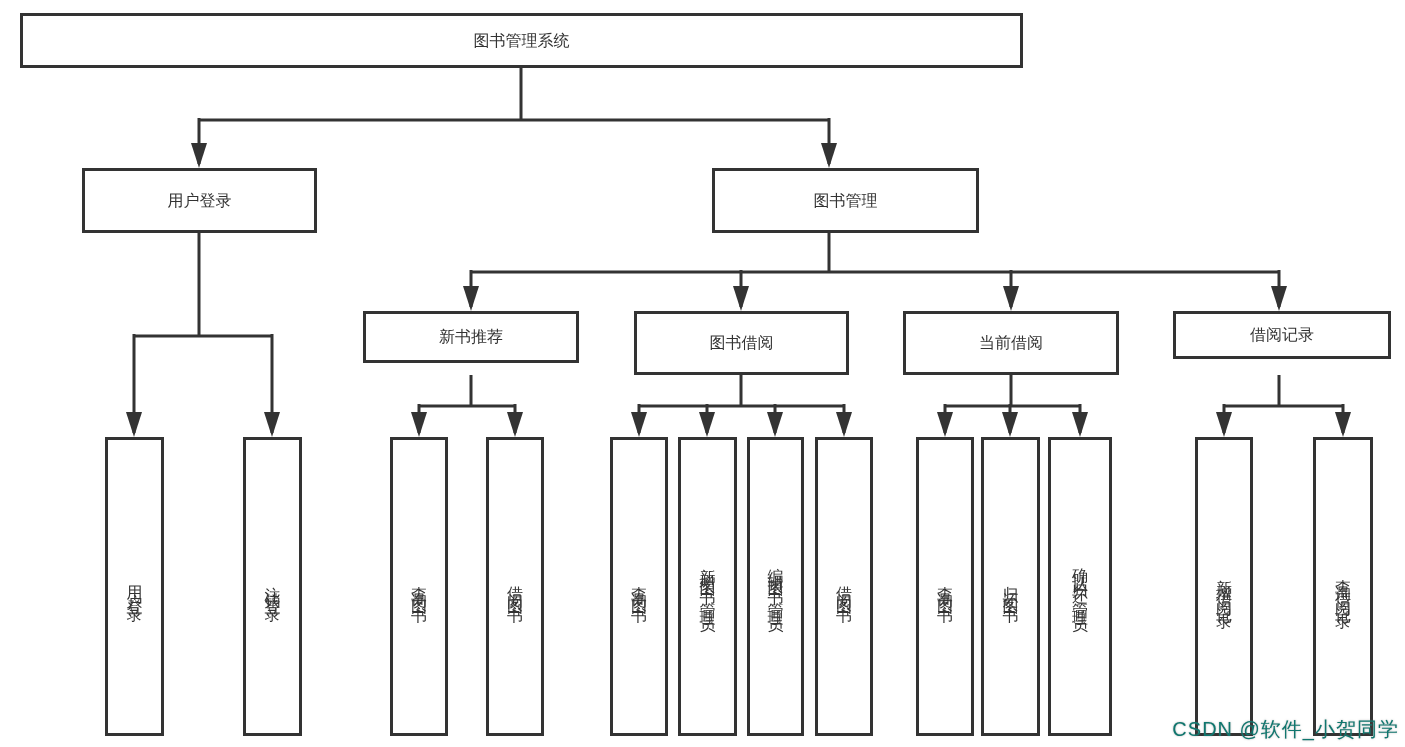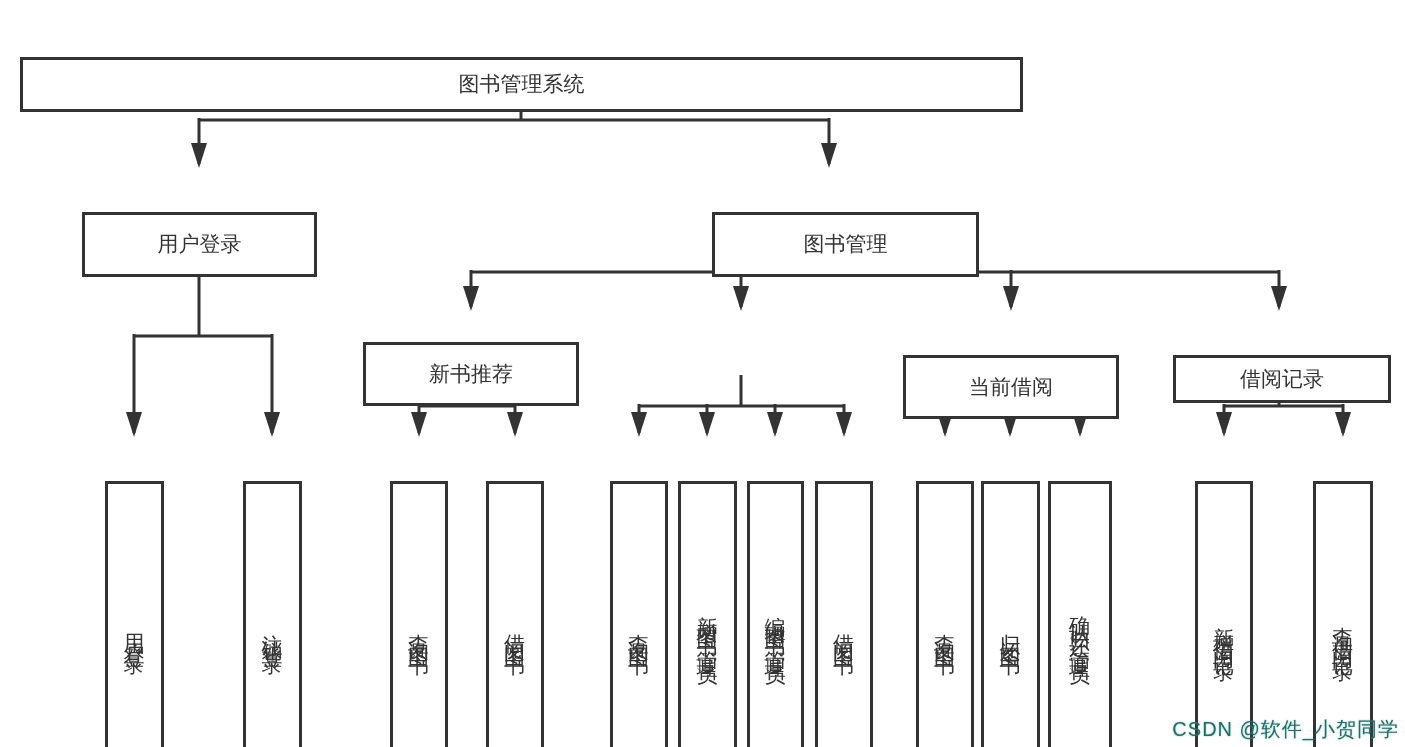--- a/index.html
+++ b/index.html
@@ -4,21 +4,21 @@
 <style>
   html,body{margin:0;padding:0;background:#ffffff;}
   .canvas{
     position:relative;width:1405px;height:747px;background:#ffffff;overflow:hidden;
     font-family:"Liberation Sans","DejaVu Sans",sans-serif;color:#333333;
   }
   .connectors{position:absolute;left:0;top:0;width:1405px;height:747px;}
   .node{
     position:absolute;box-sizing:border-box;background:#ffffff;
     border:3px solid #333333;display:flex;align-items:center;justify-content:center;
-    font-size:21px;line-height:1.25;text-align:center;white-space:nowrap;margin-top:44px;
+    font-size:16px;line-height:1.25;text-align:center;white-space:nowrap;
   }
   .node.v{
     writing-mode:vertical-rl;text-orientation:mixed;
     letter-spacing:7px;line-height:1;white-space:normal;
   }
   .watermark{
     position:absolute;right:6px;bottom:4px;font-size:20px;letter-spacing:1px;
     color:#0f766e;text-shadow:0 0 2px rgba(110,110,110,0.55);z-index:5;
   }
 </style>
@@ -57,21 +57,22 @@
       <polygon points="1216,412 1232,412 1224,437"></polygon>
       <polygon points="1335,412 1351,412 1343,437"></polygon>
     </g>
   </svg>
 
   <div class="node" style="left:20px;top:13px;width:1003px;height:55px">图书管理系统</div>
 
   <div class="node" style="left:82px;top:168px;width:235px;height:65px">用户登录</div>
   <div class="node" style="left:712px;top:168px;width:267px;height:65px">图书管理</div>
 
-  <div class="node" style="left:363px;top:298px;width:216px;height:64px">新书推荐</div>
+  <div class="node" style="left:363px;top:311px;width:216px;height:52px">新书推荐</div>
+  <div class="node" style="left:634px;top:311px;width:215px;height:64px">图书借阅</div>
   <div class="node" style="left:903px;top:311px;width:216px;height:64px">当前借阅</div>
   <div class="node" style="left:1173px;top:311px;width:218px;height:48px">借阅记录</div>
 
   <div class="node v" style="left:105px;top:437px;width:59px;height:299px">用户登录</div>
   <div class="node v" style="left:243px;top:437px;width:59px;height:299px">注销登录</div>
 
   <div class="node v" style="left:390px;top:437px;width:58px;height:299px">查询图书</div>
   <div class="node v" style="left:486px;top:437px;width:58px;height:299px">借阅图书</div>
 
   <div class="node v" style="left:610px;top:437px;width:58px;height:299px">查询图书</div>

